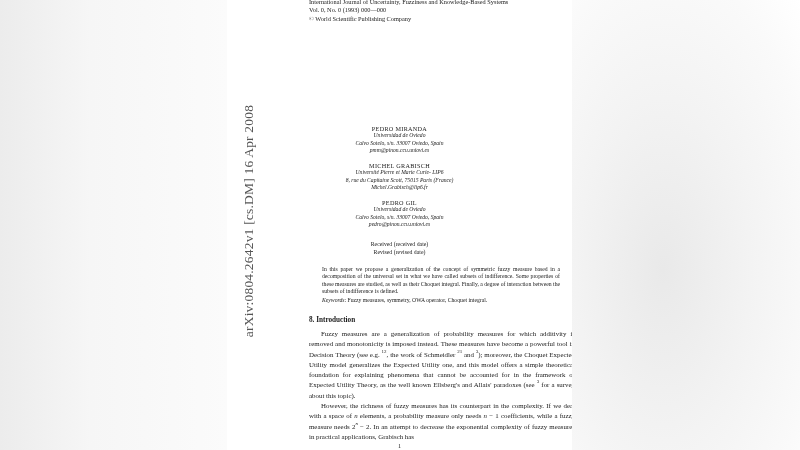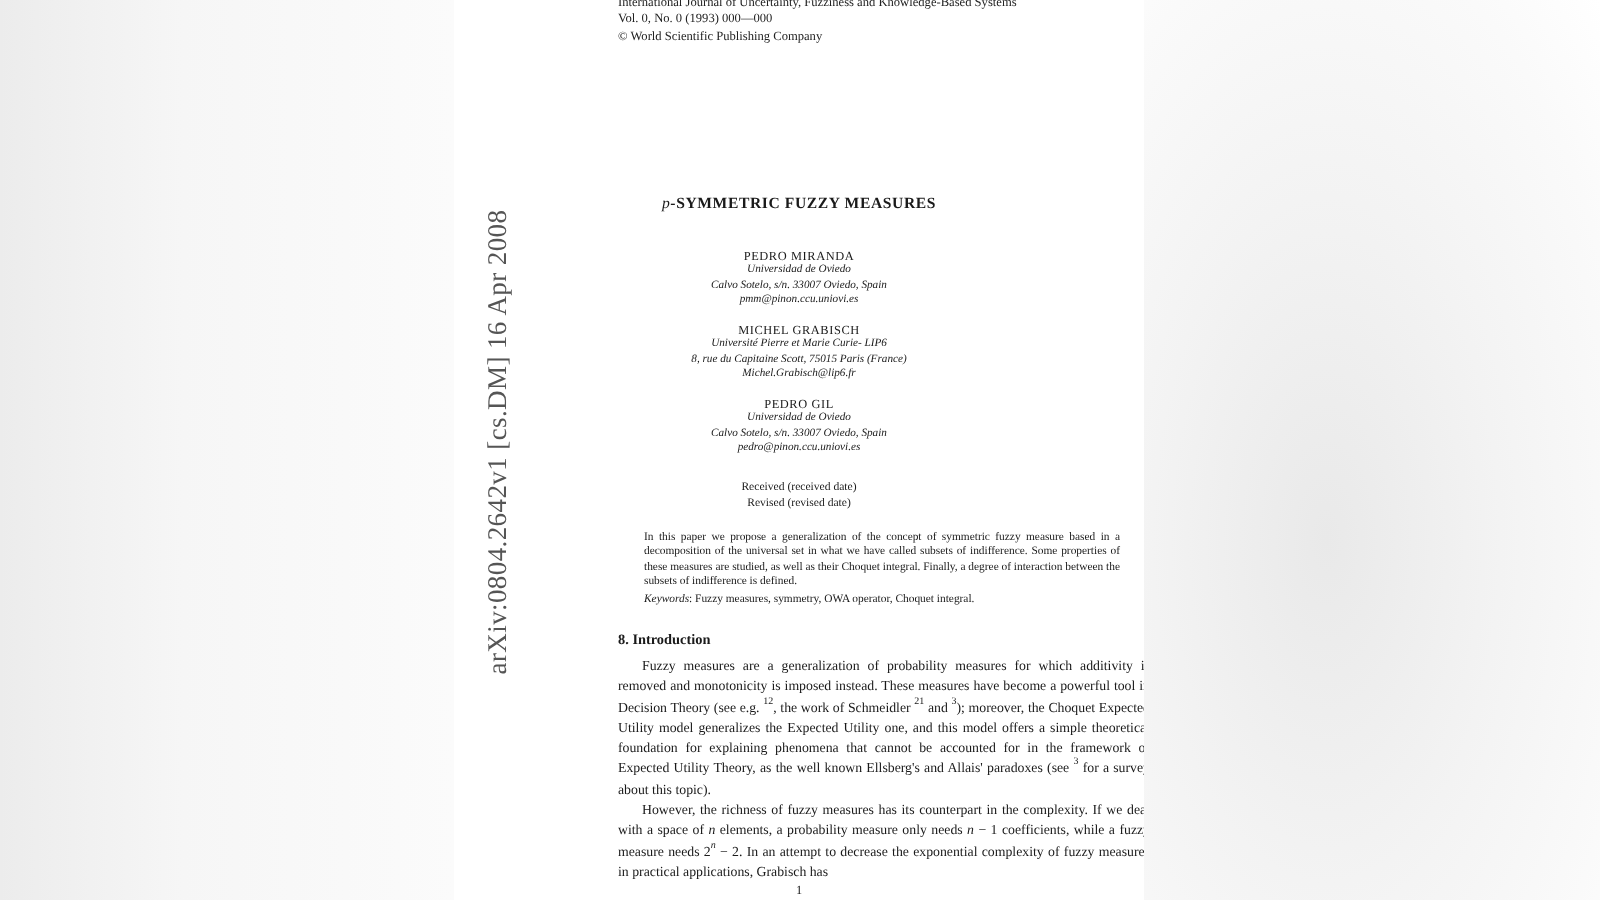--- a/index.html
+++ b/index.html
@@ -74,23 +74,20 @@
 <div class="page">
 
   <div class="journal">
     <div>International Journal of Uncertainty, Fuzziness and Knowledge-Based Systems</div>
     <div>Vol. 0, No. 0 (1993) 000—000</div>
     <div>© World Scientific Publishing Company</div>
   </div>
 
   <div class="arxiv-stamp">arXiv:0804.2642v1  [cs.DM]  16 Apr 2008</div>
 
-  <div class="title">
-    <span class="p">p</span><span>-SYMMETRIC FUZZY MEASURES</span>
-  </div>
 
   <div class="author-block" style="top:125px;">
     <div class="author-name">PEDRO MIRANDA</div>
     <div class="aff">Universidad de Oviedo</div>
     <div class="aff">Calvo Sotelo, s/n. 33007 Oviedo, Spain</div>
     <div class="aff">pmm@pinon.ccu.uniovi.es</div>
   </div>
 
   <div class="author-block" style="top:162px;">
     <div class="author-name">MICHEL GRABISCH</div>

